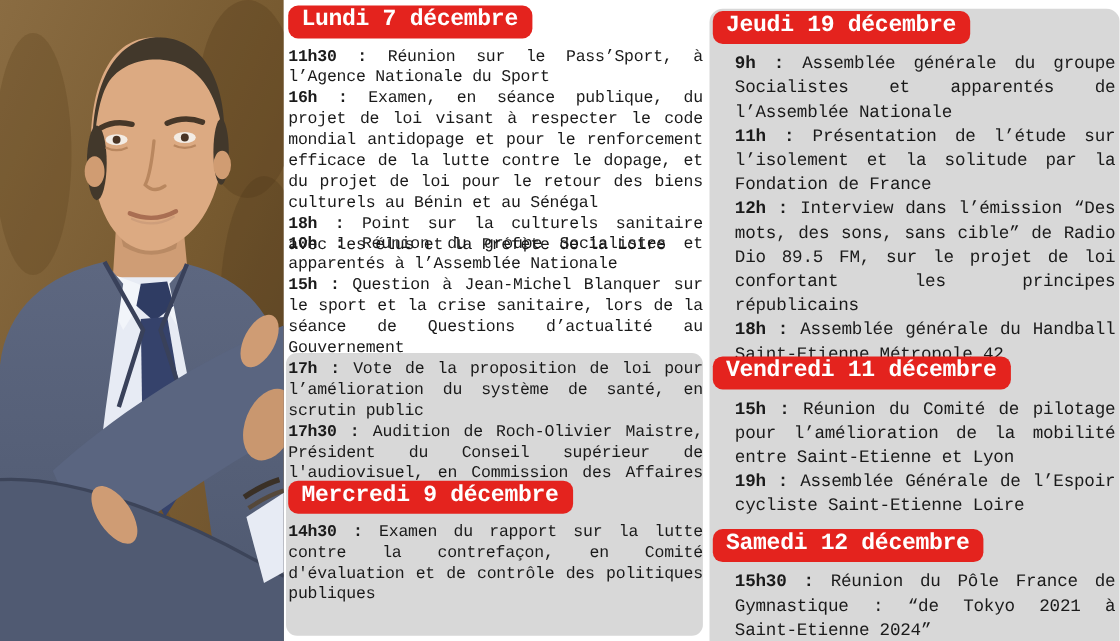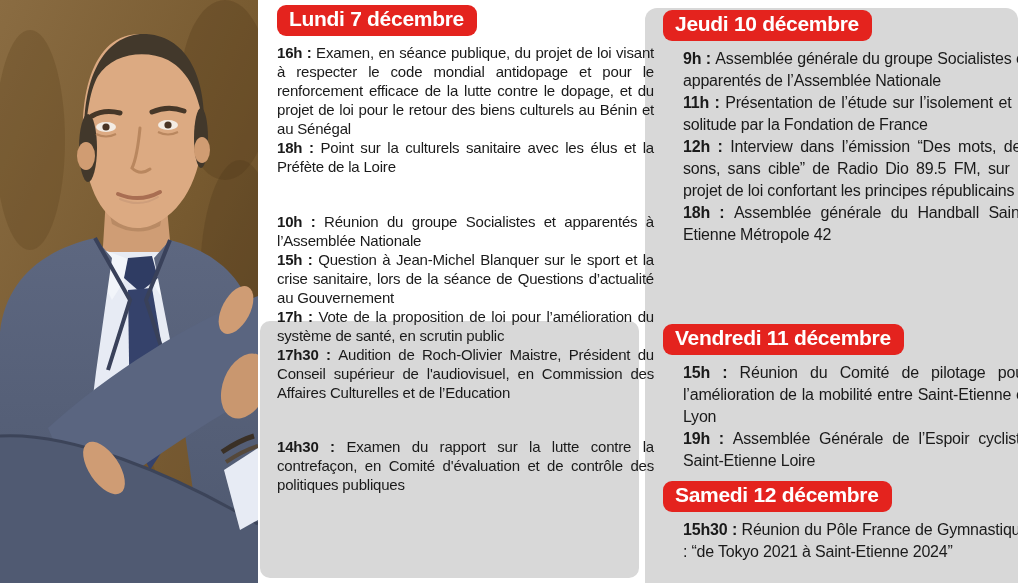--- a/index.html
+++ b/index.html
@@ -23,21 +23,21 @@
     background:#d8d8d8;border-radius:10px;z-index:0;
   }
   .gray-panel-right{
     position:absolute;left:645px;top:8px;width:373px;height:575px;
     background:#d8d8d8;border-radius:12px 12px 0 0;z-index:0;
   }
   
   .col{position:absolute;top:0;z-index:1;}
   .col-left{left:262px;width:377px;}
   .col-right{left:648px;width:366px;}
-  .day-section{position:absolute;left:15px;width:100%;}
+  .day-section{position:absolute;left:0;width:100%;font-family:Liberation Mono, monospace;}
   .col-left .sec-0{top:5px;}
   .col-left .sec-1{top:212px;}
   .col-left .sec-2{top:437px;}
   .col-right .sec-0{top:10px;}
   .col-right .sec-1{top:324px;}
   .col-right .sec-2{top:481px;}
   .day-badge{
     display:inline-block;
     background:#e4231e;color:#ffffff;
     font-size:21px;font-weight:700;letter-spacing:-0.3px;
@@ -133,46 +133,48 @@
   </div>
 
   <div class="gray-panel-left"></div>
   <div class="gray-panel-right"></div>
 
   <div class="col col-left">
 
     <section class="day-section sec-0">
       <div class="day-badge">Lundi 7 décembre</div>
       <div class="events">
+        <p><b>11h30 : </b><span>Réunion sur le Pass’Sport, à l’Agence Nationale du Sport</span></p>
         <p><b>16h : </b><span>Examen, en séance publique, du projet de loi visant à respecter le code mondial antidopage et pour le renforcement efficace de la lutte contre le dopage, et du projet de loi pour le retour des biens culturels au Bénin et au Sénégal</span></p>
         <p><b>18h : </b><span>Point sur la culturels sanitaire avec les élus et la Préfète de la Loire</span></p>
       </div>
     </section>
 
     <section class="day-section sec-1">
       <div class="events">
         <p><b>10h : </b><span>Réunion du groupe Socialistes et apparentés à l’Assemblée Nationale</span></p>
         <p><b>15h : </b><span>Question à Jean-Michel Blanquer sur le sport et la crise sanitaire, lors de la séance de Questions d’actualité au Gouvernement</span></p>
         <p><b>17h : </b><span>Vote de la proposition de loi pour l’amélioration du système de santé, en scrutin public</span></p>
         <p><b>17h30 : </b><span>Audition de Roch-Olivier Maistre, Président du Conseil supérieur de l'audiovisuel, en Commission des Affaires Culturelles et de l’Education</span></p>
       </div>
     </section>
 
     <section class="day-section sec-2">
+      <div class="day-badge">Mercredi 9 décembre</div>
       <div class="events">
         <p><b>14h30 : </b><span>Examen du rapport sur la lutte contre la contrefaçon, en Comité d'évaluation et de contrôle des politiques publiques</span></p>
       </div>
     </section>
 
   </div>
 
   <div class="col col-right">
 
     <section class="day-section sec-0">
-      <div class="day-badge">Jeudi 10 décembre</div>
+      <div class="day-badge">Jeudi 19 décembre</div>
       <div class="events">
         <p><b>9h : </b><span>Assemblée générale du groupe Socialistes et apparentés de l’Assemblée Nationale</span></p>
         <p><b>11h : </b><span>Présentation de l’étude sur l’isolement et la solitude par la Fondation de France</span></p>
         <p><b>12h : </b><span>Interview dans l’émission “Des mots, des sons, sans cible” de Radio Dio 89.5 FM, sur le projet de loi confortant les principes républicains</span></p>
         <p><b>18h : </b><span>Assemblée générale du Handball Saint-Etienne Métropole 42</span></p>
       </div>
     </section>
 
     <section class="day-section sec-1">
       <div class="day-badge">Vendredi 11 décembre</div>

